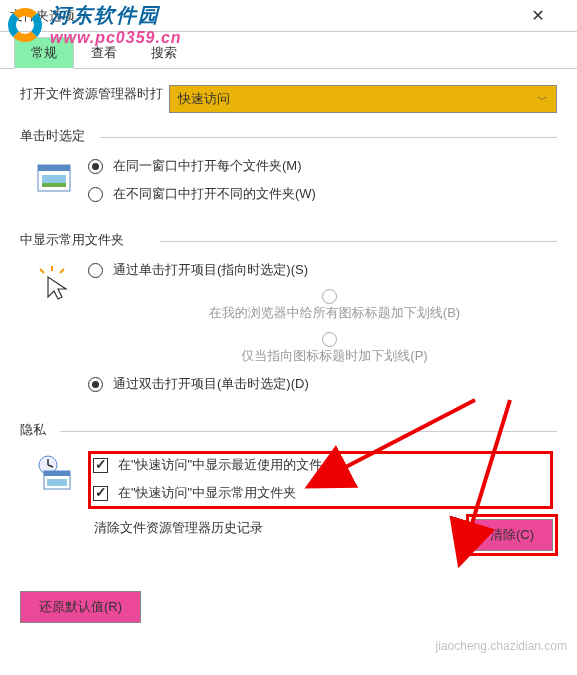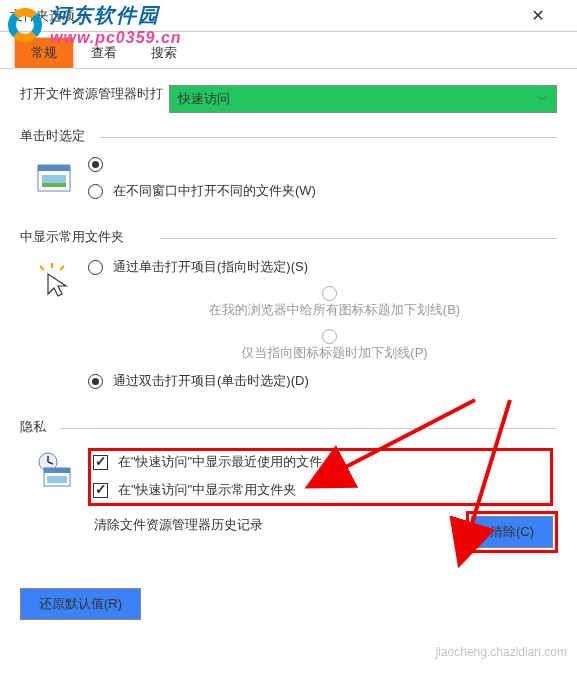--- a/index.html
+++ b/index.html
@@ -11,27 +11,27 @@
 
 .logo-overlay { position: absolute; left: 6px; top: 2px; z-index: 5; display: flex; align-items: center; }
 .logo-icon { width: 38px; height: 38px; border-radius: 50%; margin-right: 6px; position: relative; }
 .logo-icon::before { content: ""; position: absolute; inset: 2px; border: 8px solid; border-color: #f90 #09c #f90 #09c; border-radius: 50%; }
 .logo-text { display: flex; flex-direction: column; font-weight: bold; font-style: italic; }
 .logo-main { font-size: 20px; color: #0a65a0; letter-spacing: 2px; }
 .logo-sub { font-size: 16px; color: #ec4899; letter-spacing: 1px; font-style: italic; }
 
 .tabs { display: flex; margin-top: 4px; padding-left: 14px; border-bottom: 1px solid #ccc; position: relative; z-index: 2; }
 .tab { padding: 6px 16px; font-size: 13px; color: #333; border: 1px solid transparent; border-bottom: none; position: relative; top: 1px; }
-.tab.active { border-color: #ccc; background: #f97316; border-bottom: 1px solid #fff; }
+.tab.active { border-color: #ccc; background: #86efac; border-bottom: 1px solid #fff; }
 
 .content { padding: 16px 20px 10px 20px; font-size: 13px; color: #333; }
 
 .row-top { display: flex; margin-bottom: 14px; }
 .row-top-label { white-space: nowrap; margin-right: 6px; }
-.select { flex: 1; height: 28px; border: 1px solid #888; display: flex; align-items: center; padding: 0 8px; background: #22c55e; justify-content: space-between; }
+.select { flex: 1; height: 28px; border: 1px solid #888; display: flex; align-items: center; padding: 0 8px; background: #eab308; justify-content: space-between; }
 .select-arrow { font-size: 11px; color: #555; }
 
 .group { margin-bottom: 14px; position: relative; }
 .group-title { position: relative; padding-bottom: 2px; }
 .group-title::after { content: ""; position: absolute; left: 80px; right: 0; top: 50%; border-top: 1px solid #ccc; }
 .group.g1 .group-title::after { left: 80px; }
 .group.g2 .group-title::after { left: 140px; }
 .group.g3 .group-title::after { left: 40px; }
 .group-body { display: flex; padding: 10px 4px 4px 4px; }
 .group-icon { width: 44px; height: 44px; margin: 0 12px 0 8px; flex-shrink: 0; display: flex; align-items: center; justify-content: center; }
@@ -41,28 +41,28 @@
 .opt.sub { padding-left: 28px; color: #9a9a9a; flex-direction: column; }
 .radio { width: 15px; height: 15px; border: 1px solid #333; border-radius: 50%; margin-right: 10px; position: relative; flex-shrink: 0; }
 .radio.checked::after { content: ""; position: absolute; inset: 3px; background: #333; border-radius: 50%; }
 .radio.disabled { border-color: #aaa; }
 .checkbox { width: 15px; height: 15px; border: 1px solid #333; margin-right: 10px; position: relative; flex-shrink: 0; }
 .checkbox.checked::after { content: "✓"; position: absolute; left: 1px; top: -3px; font-size: 14px; font-weight: bold; }
 
 .highlight-box { border: 3px solid #e00; padding: 2px; margin-bottom: 10px; }
 
 .clear-row { display: flex; align-items: flex-start; justify-content: space-between; margin-top: 6px; padding-left: 6px; }
-.btn { border: 1px solid #888; background: #3b82f6; padding: 6px 18px; font-size: 13px; color: #333; }
+.btn { border: 1px solid #888; background: #ec4899; padding: 6px 18px; font-size: 13px; color: #333; }
 .btn.hl { outline: 3px solid #e00; outline-offset: 2px; }
 
 .footer { display: flex; padding: 12px 20px 20px 20px; gap: 8px; border-top: 0; }
 
 .arrows { position: absolute; pointer-events: none; z-index: 10; }
 
-.watermark { position: absolute; right: 10px; bottom: 16px; font-size: 12px; color: rgba(0,0,0,0.25); z-index: 20; }
+.watermark { position: absolute; right: 10px; bottom: 22px; font-size: 12px; color: rgba(0,0,0,0.25); z-index: 20; }
 </style>
 </head>
 <body>
 
 <div class="titlebar">
   <span class="titlebar-title">文件夹选项</span>
   <div class="close-btn">
     <span>✕</span>
   </div>
 </div>
@@ -98,20 +98,21 @@
         <svg viewBox="0 0 40 40">
             <rect x="4" y="6" width="32" height="26" fill="#fff" stroke="#5a8ac6" stroke-width="1"></rect>
             <rect x="4" y="6" width="32" height="6" fill="#5a8ac6"></rect>
             <rect x="8" y="16" width="24" height="12" fill="#8fc9e6"></rect>
             <rect x="8" y="24" width="24" height="4" fill="#6ab04a"></rect>
           </svg>
       </div>
       <div class="group-opts">
         <div class="opt">
           <span class="radio checked"></span>
+          <span>在同一窗口中打开每个文件夹(M)</span>
         </div>
         <div class="opt">
           <span class="radio"></span>
           <span>在不同窗口中打开不同的文件夹(W)</span>
         </div>
       </div>
     </div>
   </div>
 
   <div class="group g2">

